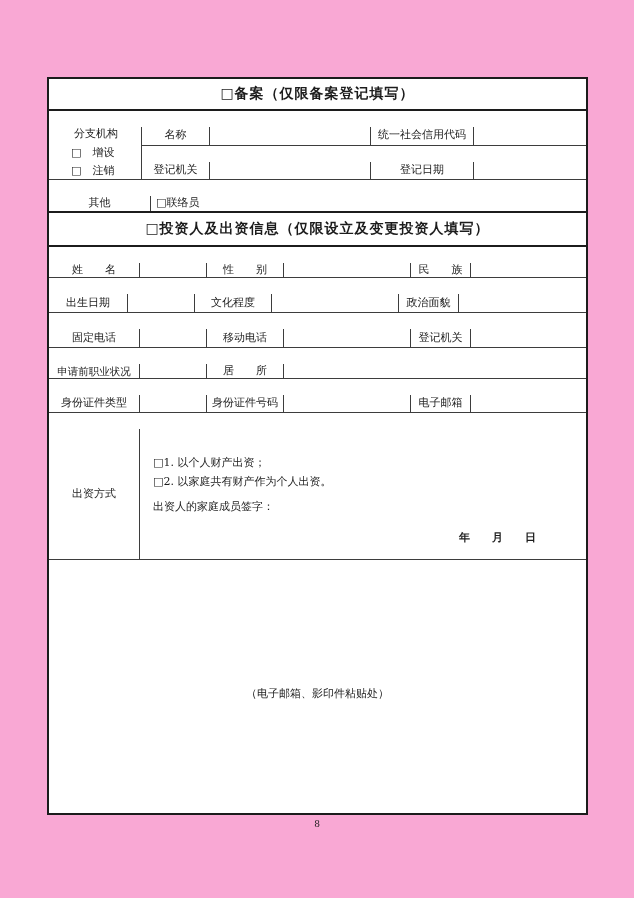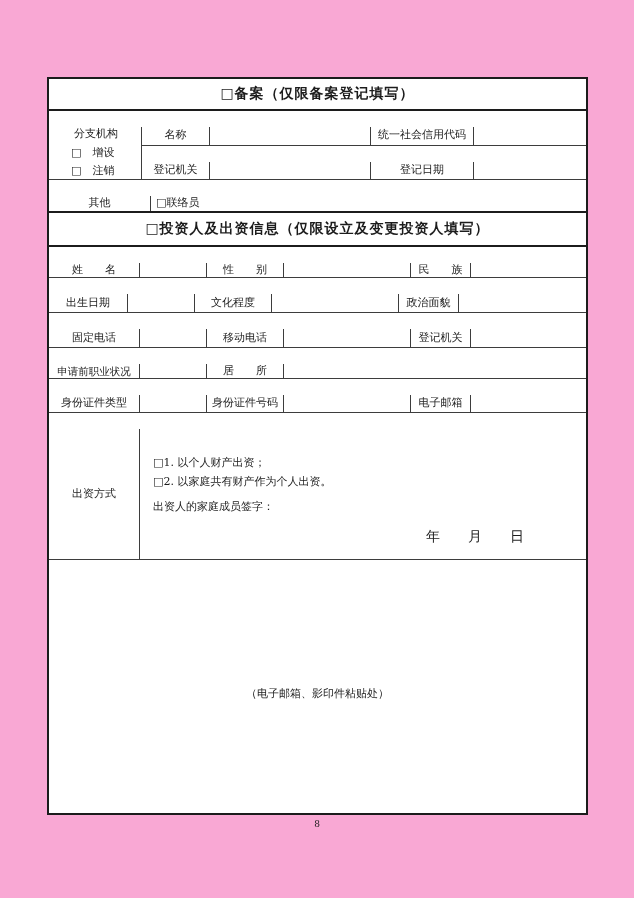--- a/index.html
+++ b/index.html
@@ -39,21 +39,21 @@
   .subcol { flex:1; display:flex; flex-direction:column; }
   .branch-cell {
     flex-direction:column; align-items:flex-start; justify-content:center;
     padding-left:22px; gap:4px;
   }
   .branch-cell .branch-title { padding-left:3px; }
   .contrib-body { position:relative; display:block; }
   .contrib-options { padding:24px 8px 0 13px; }
   .contrib-options > div { line-height:19px; }
   .contrib-sign { margin-top:6px; }
-  .contrib-date { position:absolute; right:62px; bottom:13px; font-size:14px; }
+  .contrib-date { position:absolute; right:50px; bottom:13px; font-size:11px;font-weight:bold; }
   .attach-cell { justify-content:center; text-align:center; }
   .footer-pagenum {
     position:absolute; left:0; top:819px; width:634px;
     text-align:center; font-size:9px;
   }
 </style>
 </head>
 <body>
 
 <div class="page">

